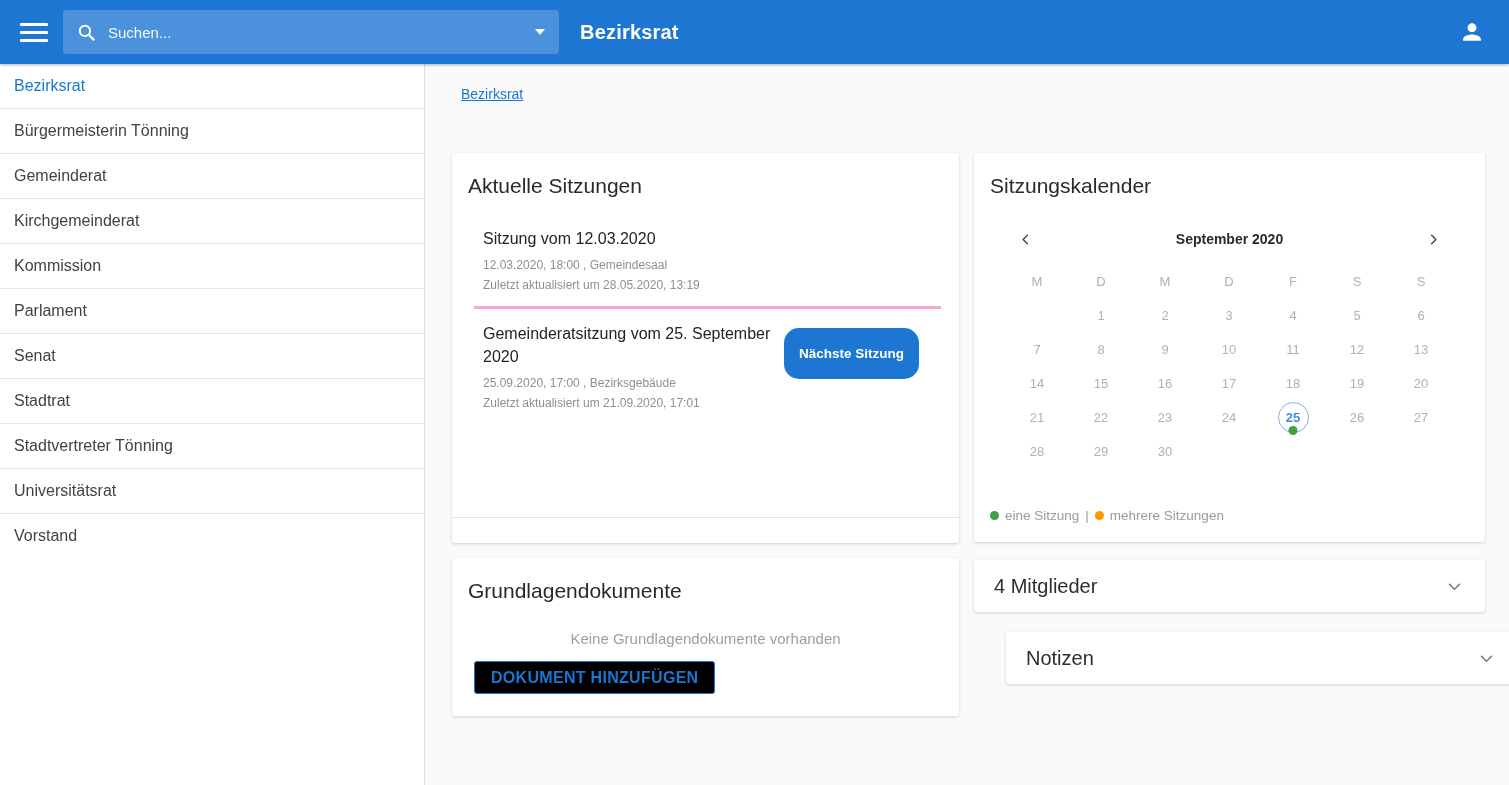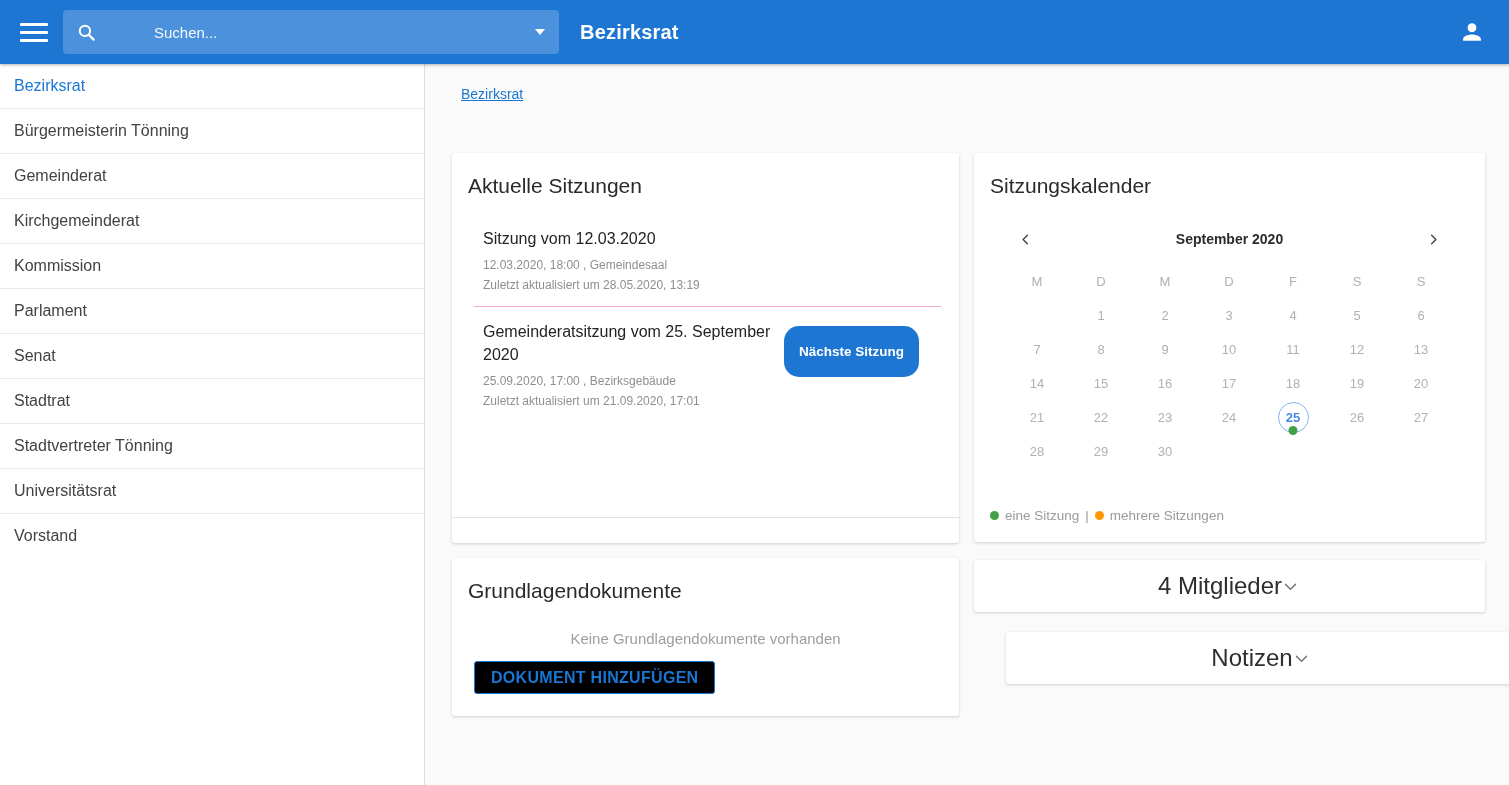--- a/index.html
+++ b/index.html
@@ -11,21 +11,21 @@
   }
   
   header{
     position:absolute;top:0;left:0;width:100%;height:64px;background:#1e76d3;
     display:flex;align-items:center;box-shadow:0 1px 3px rgba(0,0,0,.3);z-index:10;
   }
   .menu-btn{width:28px;margin-left:20px;display:flex;flex-direction:column;gap:5px;cursor:pointer;}
   .menu-btn span{display:block;height:3px;background:#fff;border-radius:1px;}
   .search{
     margin-left:15px;width:496px;height:44px;background:rgba(255,255,255,.2);
-    border-radius:4px;display:flex;align-items:center;padding:0 14px;box-sizing:border-box;gap:46px;
+    border-radius:4px;display:flex;align-items:center;padding:0 14px;box-sizing:border-box;
   }
   .search input{
     flex:1;margin-left:10px;background:transparent;border:0;outline:0;
     color:#fff;font-size:15px;font-family:inherit;
   }
   .search input::placeholder{color:rgba(255,255,255,.95);opacity:1;}
   .caret{width:0;height:0;border-left:5px solid transparent;border-right:5px solid transparent;border-top:6px solid #fff;}
   .appbar-title{margin-left:21px;font-size:20px;font-weight:700;color:#fff;letter-spacing:.2px;}
   .spacer{flex:1;}
   .account{margin-right:24px;cursor:pointer;display:flex;align-items:center;}
@@ -41,21 +41,21 @@
   .side-item.active{color:#1976d2;}
   .side-item:last-child{border-bottom:none;}
   
   main{position:absolute;top:64px;left:425px;right:0;bottom:0;}
   .crumb{position:absolute;left:36px;top:22px;font-size:14px;color:#1976d2;text-decoration:underline;cursor:pointer;}
   .card{position:absolute;background:#fff;border-radius:3px;box-shadow:0 1px 3px rgba(0,0,0,.18);box-sizing:border-box;}
   .card-title{margin:0;padding:21px 16px 10px;font-size:21px;font-weight:400;color:#2a2a2a;}
   
   #meetings-card{left:27px;top:89px;width:507px;height:390px;}
   .m-list{margin:6px 18px 0 22px;}
-  .meeting{display:flex;padding:13px 0 11px 9px;border-bottom:1px solid #f9a8d4;cursor:pointer;}
+  .meeting{display:flex;padding:13px 0 11px 9px;border-bottom:3px solid #f9a8d4;cursor:pointer;}
   .meeting:last-child{border-bottom:none;}
   .m-info{min-width:0;}
   .meeting.has-badge .m-info{max-width:310px;}
   .m-title{font-size:16px;color:#242424;line-height:23px;margin-bottom:5px;}
   .m-sub{font-size:12px;color:#8f8f8f;line-height:20px;}
   .badge{
     align-self:flex-start;margin-top:6px;margin-left:auto;margin-right:22px;
     background:#1e76d3;color:#fff;font-size:13.5px;font-weight:700;
     padding:18px 15px;border-radius:15px;white-space:nowrap;
   }
@@ -80,21 +80,21 @@
   .dot.orange{background:#ff9800;}
   
   #documents-card{left:27px;top:494px;width:507px;height:158px;}
   .empty-text{margin-top:17px;text-align:center;font-size:15px;color:#9e9e9e;}
   .add-doc-btn{
     display:block;margin:14px 0 0 22px;height:33px;padding:0 16px;
     background:#000000;border:1px solid #1976d2;border-radius:3px;color:#1976d2;
     font-size:16px;font-weight:700;font-family:inherit;letter-spacing:.3px;cursor:pointer;
   }
   
-  .panel{display:flex;align-items:center;justify-content:center;padding:0 22px 0 20px;font-size:24px;color:#2e2e2e;cursor:pointer;}
+  .panel{display:flex;align-items:center;justify-content:space-between;padding:0 22px 0 20px;font-size:20px;color:#2e2e2e;cursor:pointer;}
   #members-panel{left:549px;top:496px;width:511px;height:52px;}
   #notes-panel{left:581px;top:568px;width:511px;height:52px;}
 </style>
 </head>
 <body>
 
 <header>
   <div class="menu-btn">
       <span></span>
       <span></span>

